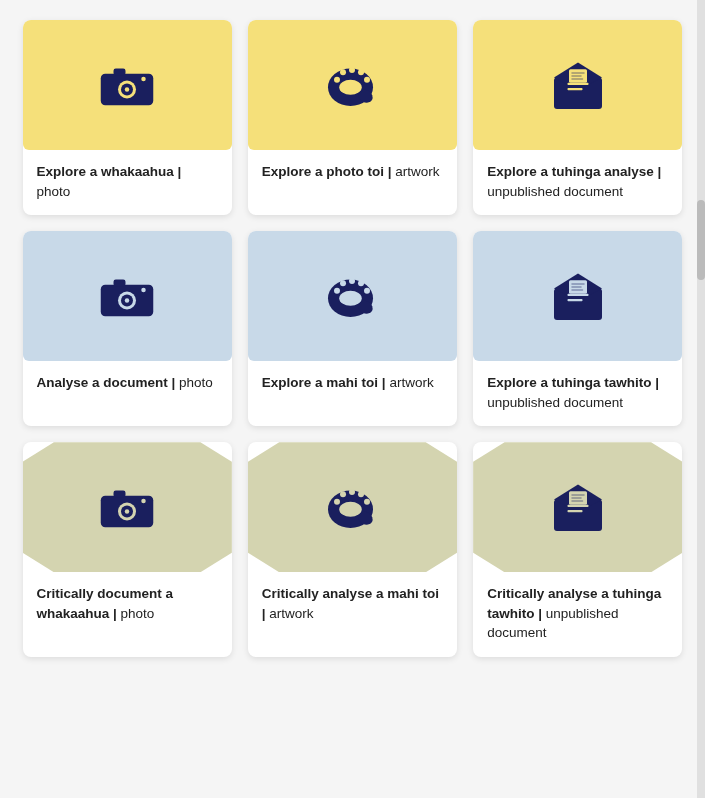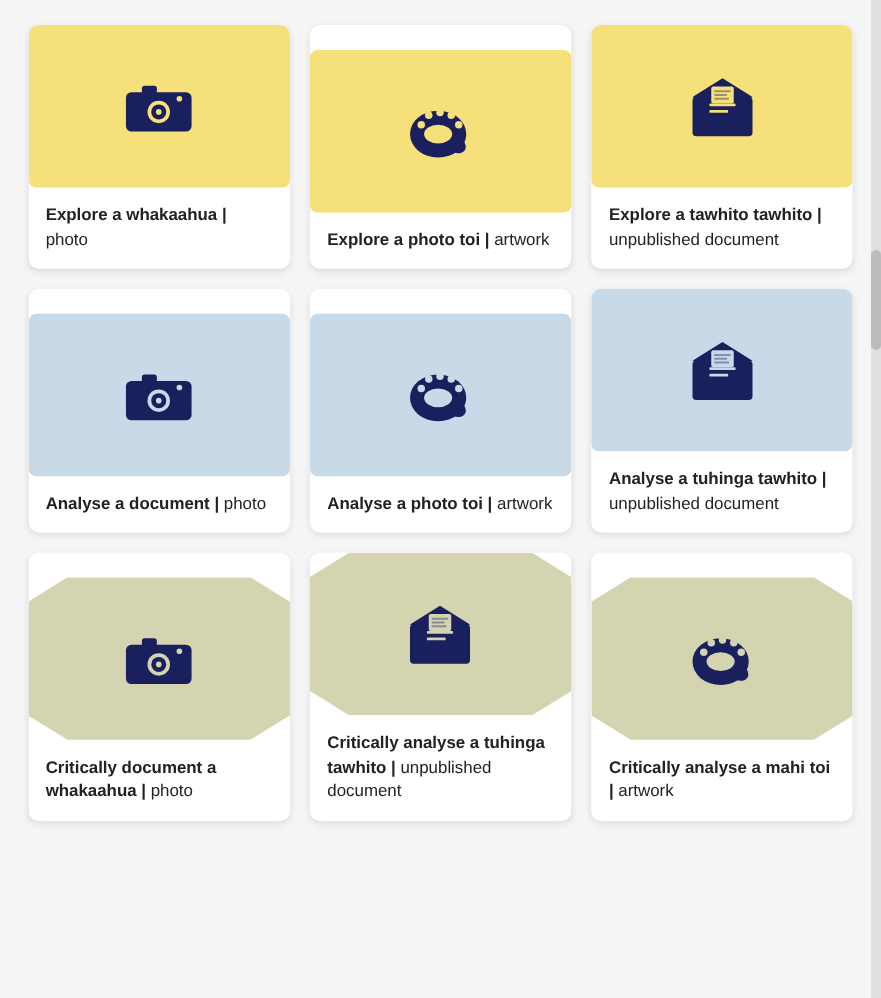--- a/index.html
+++ b/index.html
@@ -24,21 +24,20 @@
     }
 
     .card {
       background: #fff;
       border-radius: 8px;
       box-shadow: 0 2px 6px rgba(0,0,0,0.1);
       overflow: hidden;
       display: flex;
       flex-direction: column;
       cursor: pointer;
-      justify-content: flex-end;
     }
 
     .card-image {
       width: 100%;
       height: 130px;
       display: flex;
       align-items: center;
       justify-content: center;
       border-radius: 6px;
     }
@@ -131,21 +130,21 @@
     <rect x="26" y="39" width="20" height="3" rx="1" fill="#f5e07a"></rect>
 
     <polygon points="10,27 40,7 70,27 40,43" fill="#1a1f5e" opacity="0.0"></polygon>
 
     <rect x="28" y="14" width="24" height="18" rx="2" fill="#f5e07a"></rect>
     <rect x="31" y="18" width="18" height="2" rx="1" fill="#1a1f5e" opacity="0.4"></rect>
     <rect x="31" y="22" width="14" height="2" rx="1" fill="#1a1f5e" opacity="0.4"></rect>
     <rect x="31" y="26" width="16" height="2" rx="1" fill="#1a1f5e" opacity="0.4"></rect>
   </svg>
       </div>
-      <div class="card-label"><strong>Explore a tawhito tawhito |</strong> unpublished document</div>
+      <div class="card-label"><strong>Explore a tuhinga analyse |</strong> unpublished document</div>
     </div>
     <div class="card">
       <div class="card-image blue">
         <svg class="icon-svg" viewBox="0 0 80 60" xmlns="http://www.w3.org/2000/svg">
     <rect x="5" y="15" width="70" height="42" rx="6" ry="6"></rect>
     <circle cx="40" cy="36" r="12" fill="#c8d9e8" stroke="none"></circle>
     <circle cx="40" cy="36" r="8"></circle>
     <circle cx="40" cy="36" r="3" fill="#c8d9e8"></circle>
     <rect x="22" y="8" width="16" height="9" rx="3" ry="3"></rect>
     <circle cx="62" cy="22" r="3" fill="#c8d9e8"></circle>
@@ -159,89 +158,89 @@
     <ellipse cx="38" cy="38" rx="30" ry="25"></ellipse>
     <ellipse cx="38" cy="38" rx="15" ry="10" fill="#c8d9e8"></ellipse>
     <circle cx="20" cy="28" r="4" fill="#c8d9e8"></circle>
     <circle cx="28" cy="18" r="4" fill="#c8d9e8"></circle>
     <circle cx="40" cy="15" r="4" fill="#c8d9e8"></circle>
     <circle cx="52" cy="18" r="4" fill="#c8d9e8"></circle>
     <circle cx="60" cy="28" r="4" fill="#c8d9e8"></circle>
     <ellipse cx="58" cy="50" rx="10" ry="8" transform="rotate(30 58 50)"></ellipse>
   </svg>
       </div>
-      <div class="card-label"><strong>Analyse a photo toi |</strong> artwork</div>
+      <div class="card-label"><strong>Explore a mahi toi |</strong> artwork</div>
     </div>
     <div class="card">
       <div class="card-image blue">
         <svg class="icon-svg" viewBox="0 0 80 70" xmlns="http://www.w3.org/2000/svg">
 
     <rect x="8" y="25" width="64" height="42" rx="4" ry="4"></rect>
 
     <polygon points="8,25 40,5 72,25 40,42"></polygon>
 
     <rect x="26" y="32" width="28" height="3" rx="1" fill="#c8d9e8"></rect>
     <rect x="26" y="39" width="20" height="3" rx="1" fill="#c8d9e8"></rect>
 
     <polygon points="10,27 40,7 70,27 40,43" fill="#1a1f5e" opacity="0.0"></polygon>
 
     <rect x="28" y="14" width="24" height="18" rx="2" fill="#c8d9e8"></rect>
     <rect x="31" y="18" width="18" height="2" rx="1" fill="#1a1f5e" opacity="0.4"></rect>
     <rect x="31" y="22" width="14" height="2" rx="1" fill="#1a1f5e" opacity="0.4"></rect>
     <rect x="31" y="26" width="16" height="2" rx="1" fill="#1a1f5e" opacity="0.4"></rect>
   </svg>
       </div>
-      <div class="card-label"><strong>Analyse a tuhinga tawhito |</strong> unpublished document</div>
+      <div class="card-label"><strong>Explore a tuhinga tawhito |</strong> unpublished document</div>
     </div>
     <div class="card">
       <div class="card-image olive octagon">
         <svg class="icon-svg" viewBox="0 0 80 60" xmlns="http://www.w3.org/2000/svg">
     <rect x="5" y="15" width="70" height="42" rx="6" ry="6"></rect>
     <circle cx="40" cy="36" r="12" fill="#d4d4b0" stroke="none"></circle>
     <circle cx="40" cy="36" r="8"></circle>
     <circle cx="40" cy="36" r="3" fill="#d4d4b0"></circle>
     <rect x="22" y="8" width="16" height="9" rx="3" ry="3"></rect>
     <circle cx="62" cy="22" r="3" fill="#d4d4b0"></circle>
   </svg>
       </div>
       <div class="card-label"><strong>Critically document a whakaahua |</strong> photo</div>
     </div>
     <div class="card">
       <div class="card-image olive octagon">
         <svg class="icon-svg" viewBox="0 0 80 70" xmlns="http://www.w3.org/2000/svg">
-
-    <rect x="8" y="25" width="64" height="42" rx="4" ry="4"></rect>
-
-    <polygon points="8,25 40,5 72,25 40,42"></polygon>
-
-    <rect x="26" y="32" width="28" height="3" rx="1" fill="#d4d4b0"></rect>
-    <rect x="26" y="39" width="20" height="3" rx="1" fill="#d4d4b0"></rect>
-
-    <polygon points="10,27 40,7 70,27 40,43" fill="#1a1f5e" opacity="0.0"></polygon>
-
-    <rect x="28" y="14" width="24" height="18" rx="2" fill="#d4d4b0"></rect>
-    <rect x="31" y="18" width="18" height="2" rx="1" fill="#1a1f5e" opacity="0.4"></rect>
-    <rect x="31" y="22" width="14" height="2" rx="1" fill="#1a1f5e" opacity="0.4"></rect>
-    <rect x="31" y="26" width="16" height="2" rx="1" fill="#1a1f5e" opacity="0.4"></rect>
-  </svg>
-      </div>
-      <div class="card-label"><strong>Critically analyse a tuhinga tawhito |</strong> unpublished document</div>
-    </div>
-    <div class="card">
-      <div class="card-image olive octagon">
-        <svg class="icon-svg" viewBox="0 0 80 70" xmlns="http://www.w3.org/2000/svg">
     <ellipse cx="38" cy="38" rx="30" ry="25"></ellipse>
     <ellipse cx="38" cy="38" rx="15" ry="10" fill="#d4d4b0"></ellipse>
     <circle cx="20" cy="28" r="4" fill="#d4d4b0"></circle>
     <circle cx="28" cy="18" r="4" fill="#d4d4b0"></circle>
     <circle cx="40" cy="15" r="4" fill="#d4d4b0"></circle>
     <circle cx="52" cy="18" r="4" fill="#d4d4b0"></circle>
     <circle cx="60" cy="28" r="4" fill="#d4d4b0"></circle>
     <ellipse cx="58" cy="50" rx="10" ry="8" transform="rotate(30 58 50)"></ellipse>
   </svg>
       </div>
       <div class="card-label"><strong>Critically analyse a mahi toi |</strong> artwork</div>
     </div>
+    <div class="card">
+      <div class="card-image olive octagon">
+        <svg class="icon-svg" viewBox="0 0 80 70" xmlns="http://www.w3.org/2000/svg">
+
+    <rect x="8" y="25" width="64" height="42" rx="4" ry="4"></rect>
+
+    <polygon points="8,25 40,5 72,25 40,42"></polygon>
+
+    <rect x="26" y="32" width="28" height="3" rx="1" fill="#d4d4b0"></rect>
+    <rect x="26" y="39" width="20" height="3" rx="1" fill="#d4d4b0"></rect>
+
+    <polygon points="10,27 40,7 70,27 40,43" fill="#1a1f5e" opacity="0.0"></polygon>
+
+    <rect x="28" y="14" width="24" height="18" rx="2" fill="#d4d4b0"></rect>
+    <rect x="31" y="18" width="18" height="2" rx="1" fill="#1a1f5e" opacity="0.4"></rect>
+    <rect x="31" y="22" width="14" height="2" rx="1" fill="#1a1f5e" opacity="0.4"></rect>
+    <rect x="31" y="26" width="16" height="2" rx="1" fill="#1a1f5e" opacity="0.4"></rect>
+  </svg>
+      </div>
+      <div class="card-label"><strong>Critically analyse a tuhinga tawhito |</strong> unpublished document</div>
+    </div>
   </div>
 
 <div class="scrollbar-track">
   <div class="scrollbar-thumb"></div>
 </div>
 
 </body></html>

